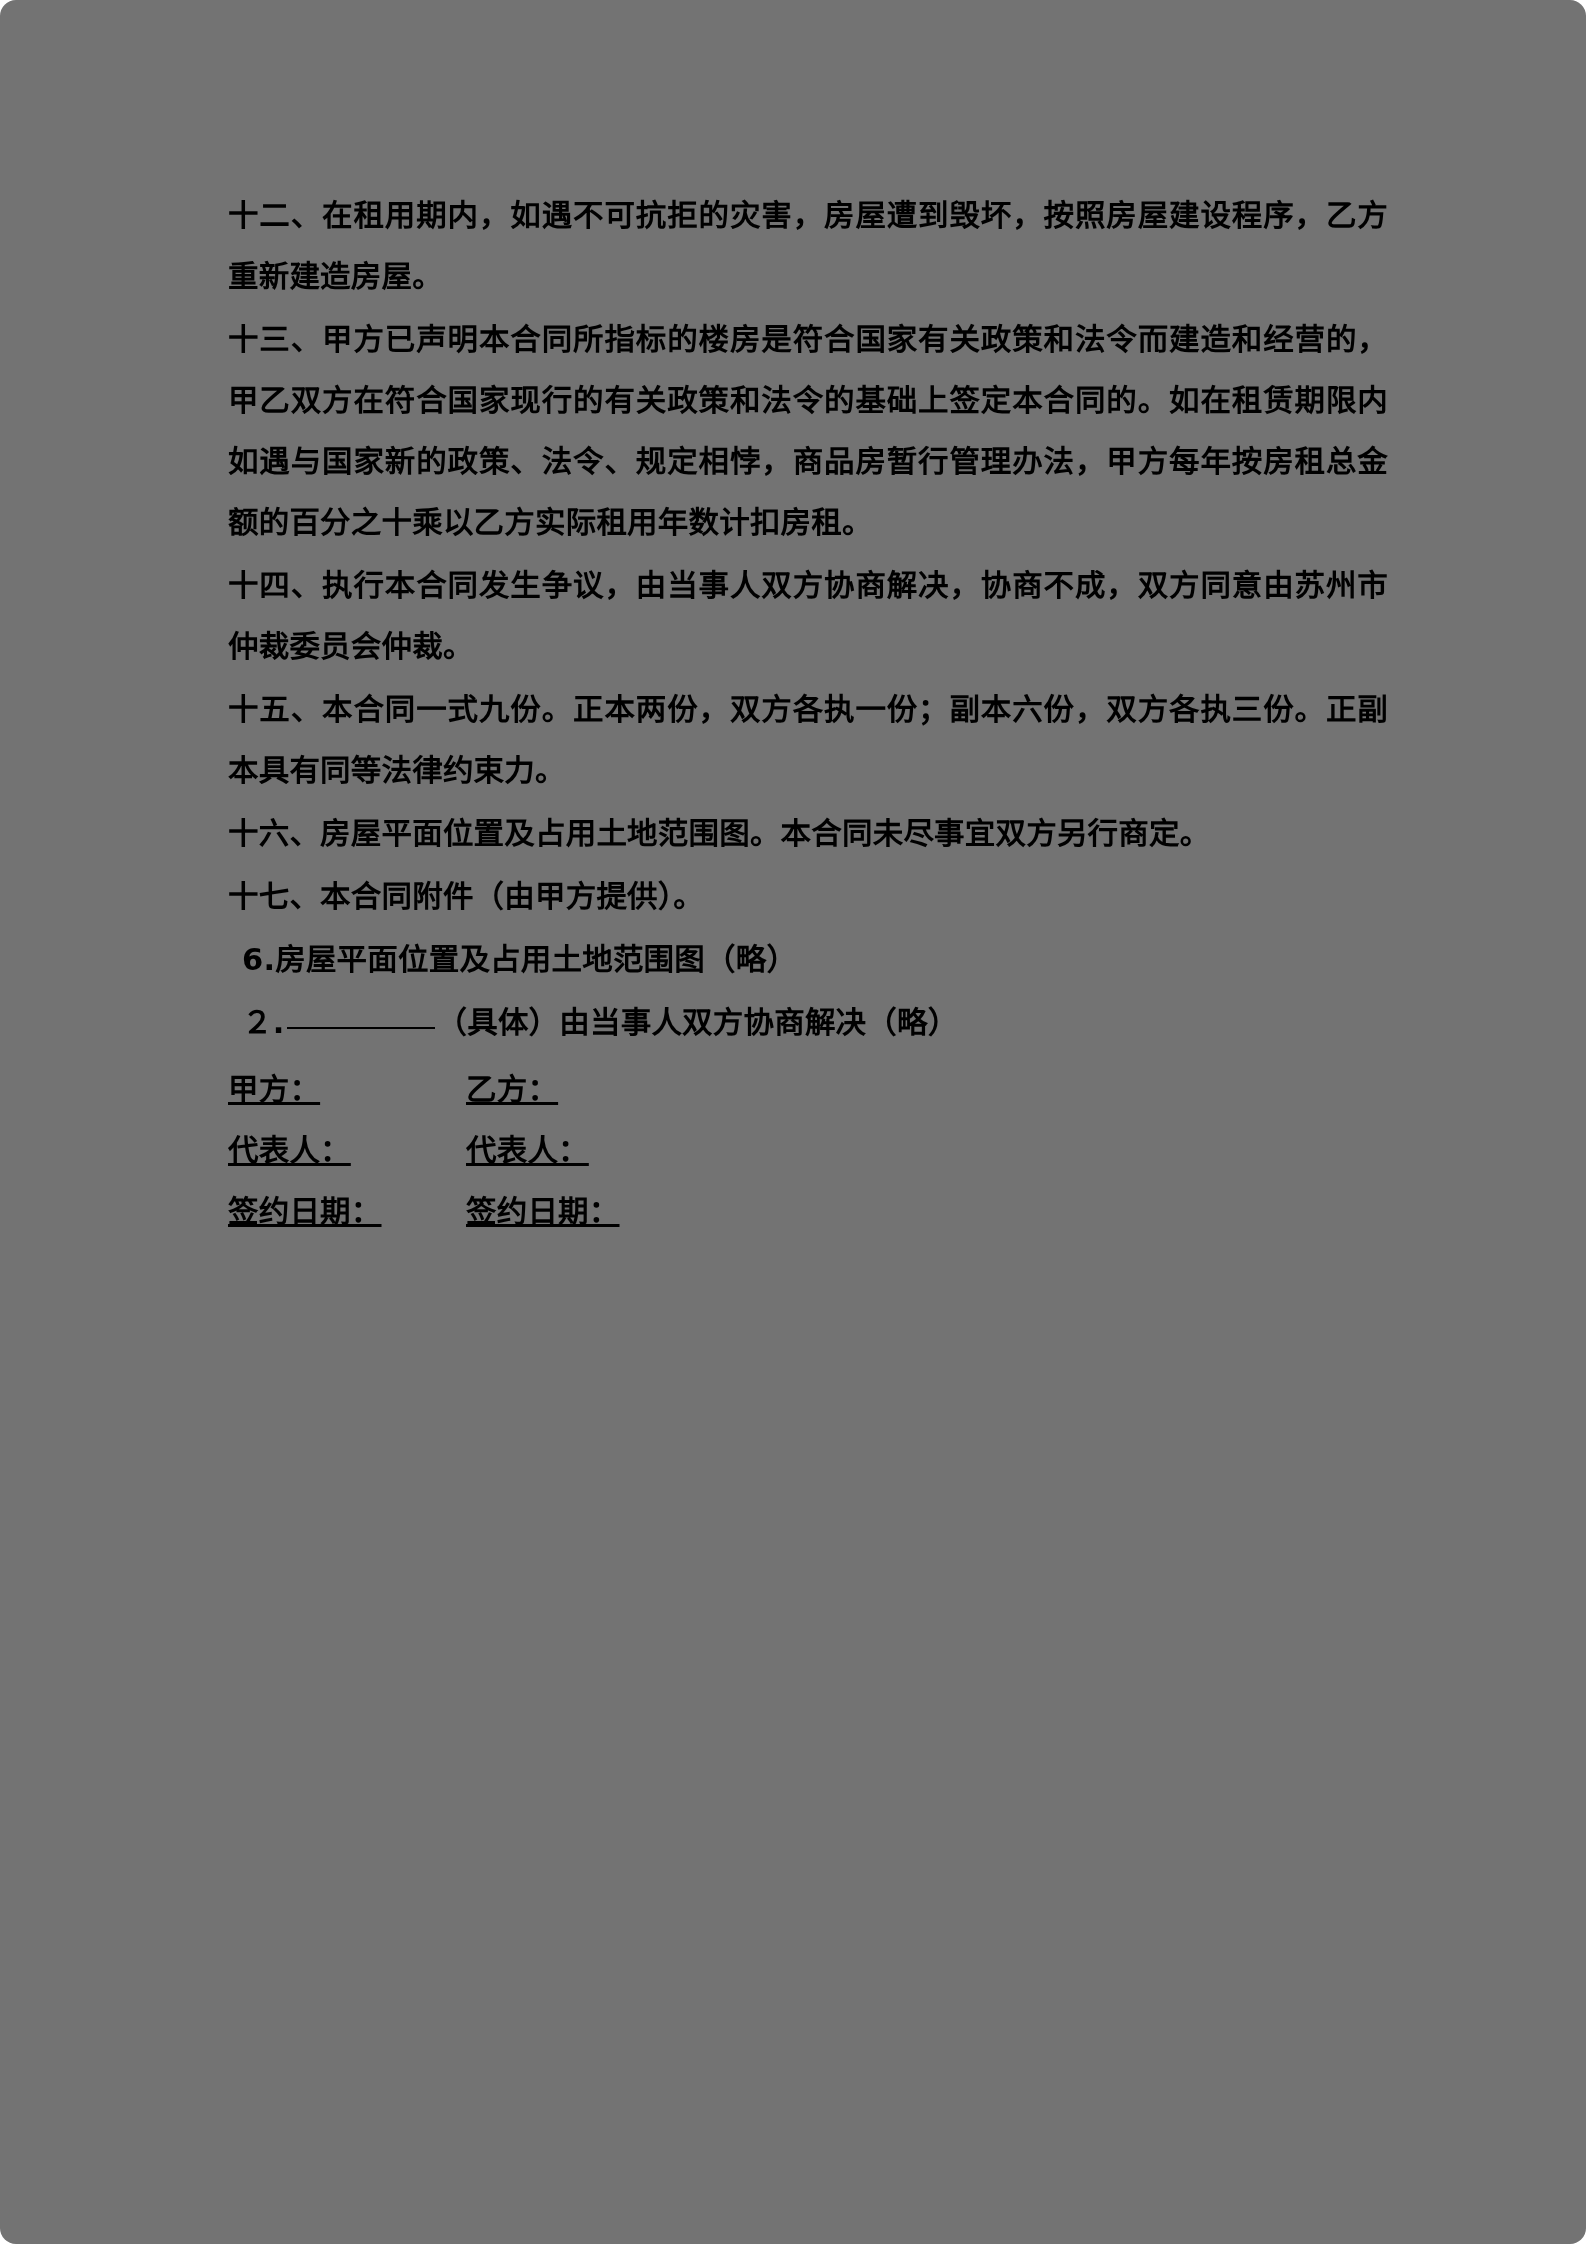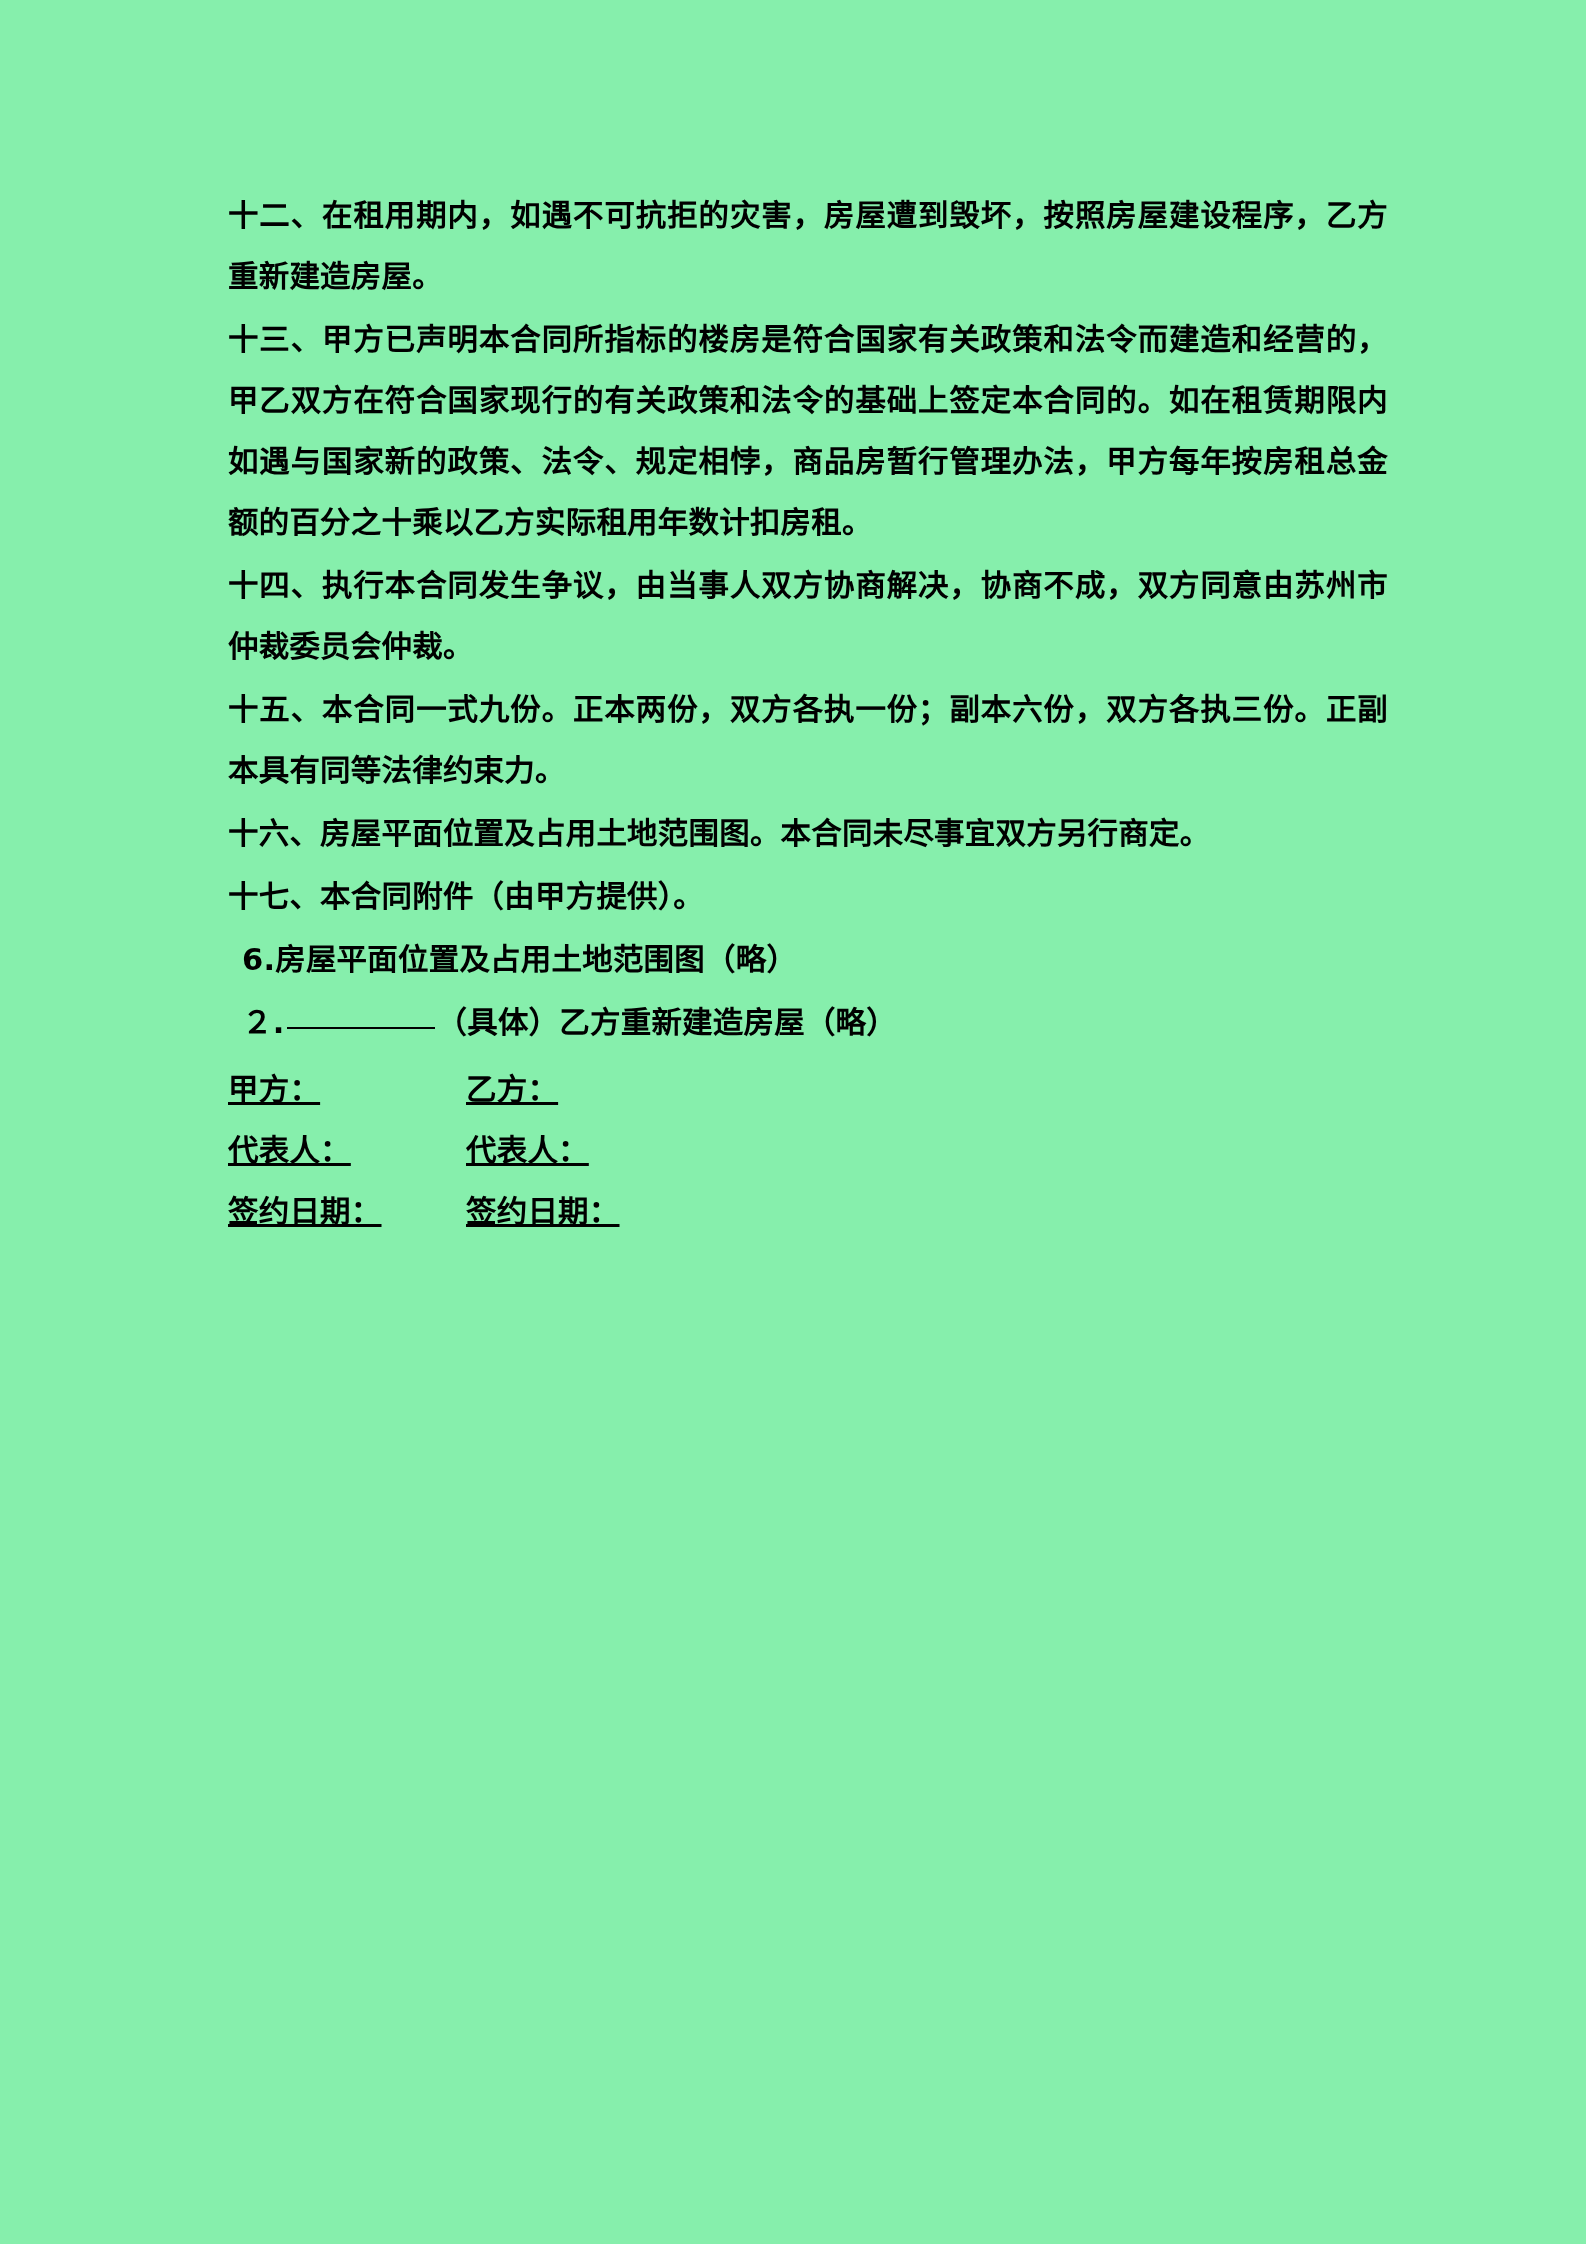--- a/index.html
+++ b/index.html
@@ -11,23 +11,24 @@
     width: 1586px;
     height: 2244px;
     font-family: "DejaVu Sans", "Liberation Sans", sans-serif;
     color: #000000;
     overflow: hidden;
   }
   .page {
     position: relative;
     width: 1586px;
     height: 2244px;
-    background: #86efac;
+    background: #737373;
     box-sizing: border-box;
     padding: 185px 200px 0 228px;
+    border-radius: 16px;
   }
   .doc-body {
     width: 1160px;
   }
   .para {
     font-size: 30.5px;
     line-height: 61px;
     letter-spacing: 0.2px;
     text-align: justify;
     font-weight: 700;
@@ -73,21 +74,21 @@
     <p class="para">十二、在租用期内，如遇不可抗拒的灾害，房屋遭到毁坏，按照房屋建设程序，乙方重新建造房屋。</p>
     <p class="para">十三、甲方已声明本合同所指标的楼房是符合国家有关政策和法令而建造和经营的，甲乙双方在符合国家现行的有关政策和法令的基础上签定本合同的。如在租赁期限内如遇与国家新的政策、法令、规定相悖，商品房暂行管理办法，甲方每年按房租总金额的百分之十乘以乙方实际租用年数计扣房租。</p>
     <p class="para">十四、执行本合同发生争议，由当事人双方协商解决，协商不成，双方同意由苏州市仲裁委员会仲裁。</p>
     <p class="para">十五、本合同一式九份。正本两份，双方各执一份；副本六份，双方各执三份。正副本具有同等法律约束力。</p>
     <p class="para">十六、房屋平面位置及占用土地范围图。本合同未尽事宜双方另行商定。</p>
     <p class="para">十七、本合同附件（由甲方提供）。</p>
 
     <p class="para indent1">6.房屋平面位置及占用土地范围图（略）</p>
 
     <p class="para indent1">
-      <span>２.</span><span class="blank-line"></span><span>（具体）乙方重新建造房屋（略）</span>
+      <span>２.</span><span class="blank-line"></span><span>（具体）由当事人双方协商解决（略）</span>
     </p>
 
     <div class="sig-block">
       <div class="sig-row">
         <span class="sig-col-a">甲方：</span>
         <span class="sig-col-b">乙方：</span>
       </div>
       <div class="sig-row">
         <span class="sig-col-a">代表人：</span>
         <span class="sig-col-b">代表人：</span>

